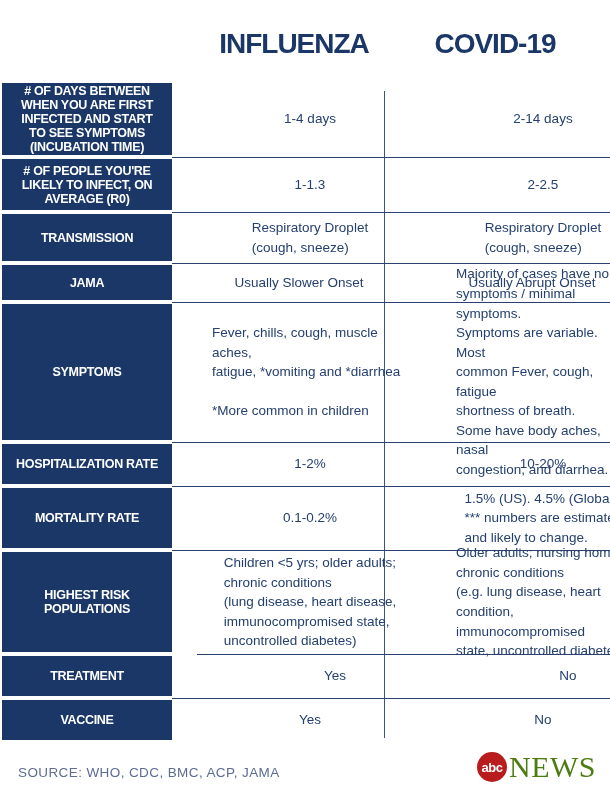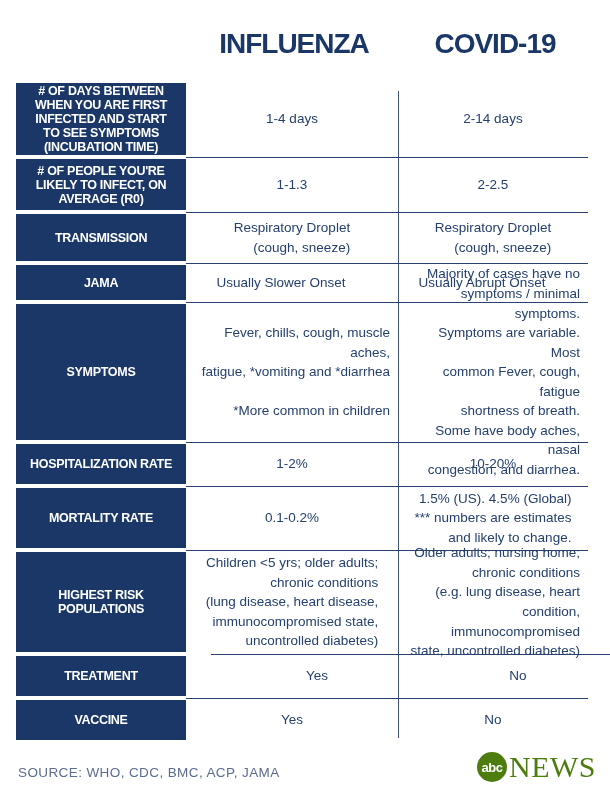--- a/index.html
+++ b/index.html
@@ -9,57 +9,57 @@
   }
   .col-title{
     position:absolute;top:27px;height:34px;line-height:34px;
     font-size:28px;font-weight:bold;letter-spacing:-1px;text-align:center;
     color:#1a3768;
   }
   .title-flu{left:188px;width:212px;}
   .title-cov{left:400px;width:190px;}
 
   .table{
-    position:absolute;left:16px;top:83px;width:572px;height:657px;
+    position:absolute;left:2px;top:83px;width:572px;height:657px;
     display:flex;flex-direction:column;row-gap:4px;
   }
   .row{display:flex;flex-shrink:0;}
   .label-box{
     width:170px;flex:0 0 170px;background:#1a3768;
     display:flex;align-items:center;justify-content:center;
     text-align:center;color:#ffffff;font-weight:bold;
     font-size:12.5px;line-height:1.12;letter-spacing:-0.3px;
     white-space:pre-line;padding:2px 6px;box-sizing:border-box;
   }
   .data{position:relative;flex:1;display:flex;}
   .row + .row .data::before{
     content:"";position:absolute;left:0;right:0;top:-2.5px;height:1px;
     background:#2a406e;
   }
   .cell{
     display:flex;align-items:center;justify-content:center;
-    text-align:right;color:#25406f;font-size:13.5px;line-height:1.45;
-    white-space:pre-line;box-sizing:border-box;padding:4px 8px;
+    text-align:left;color:#25406f;font-size:13.5px;line-height:1.45;
+    white-space:pre-line;box-sizing:border-box;padding:4px 8px;margin-left:32px;
   }
   .cell-flu{width:212px;flex:0 0 212px;}
   .cell-covid{width:190px;flex:1;}
   .v-divider{
     position:absolute;left:382px;top:8px;bottom:2px;width:1px;
     background:#3c5380;
   }
   .source{
     position:absolute;left:18px;top:765px;
     font-size:13.5px;letter-spacing:0.4px;color:#5c6c92;
   }
   .logo{
     position:absolute;right:14px;top:748px;height:38px;
     display:flex;align-items:center;column-gap:2px;
   }
   .abc-circle{
-    width:30px;height:30px;border-radius:50%;background:#4d7c0f;
+    width:30px;height:30px;border-radius:50%;background:#b91c1c;
     display:flex;align-items:center;justify-content:center;
     color:#ffffff;font-weight:bold;font-size:13px;letter-spacing:-0.5px;
   }
   .news-word{
     font-family:"Liberation Serif","DejaVu Serif",serif;
     font-size:30px;color:#4d7c0f;letter-spacing:0.5px;line-height:1;
   }
 </style>
 </head>
 <body>

